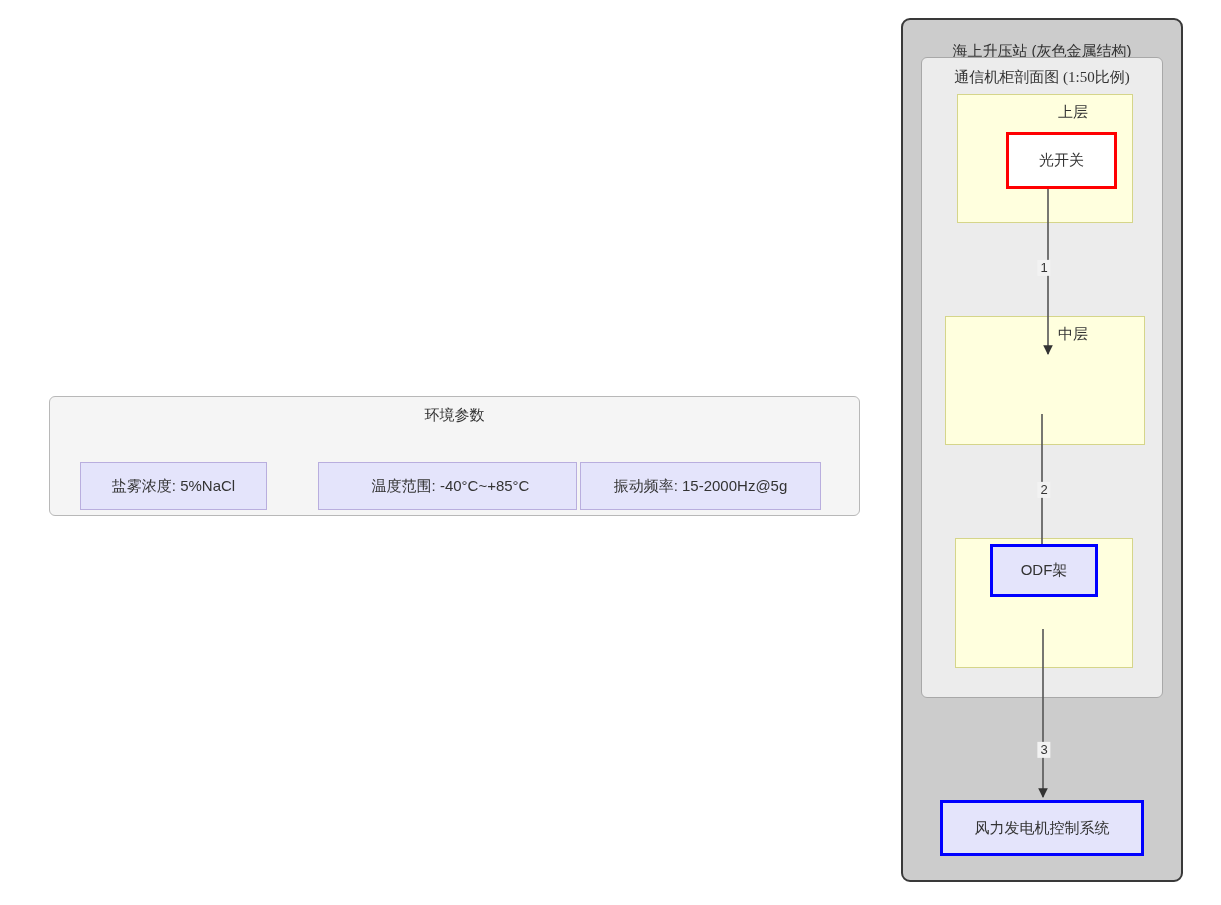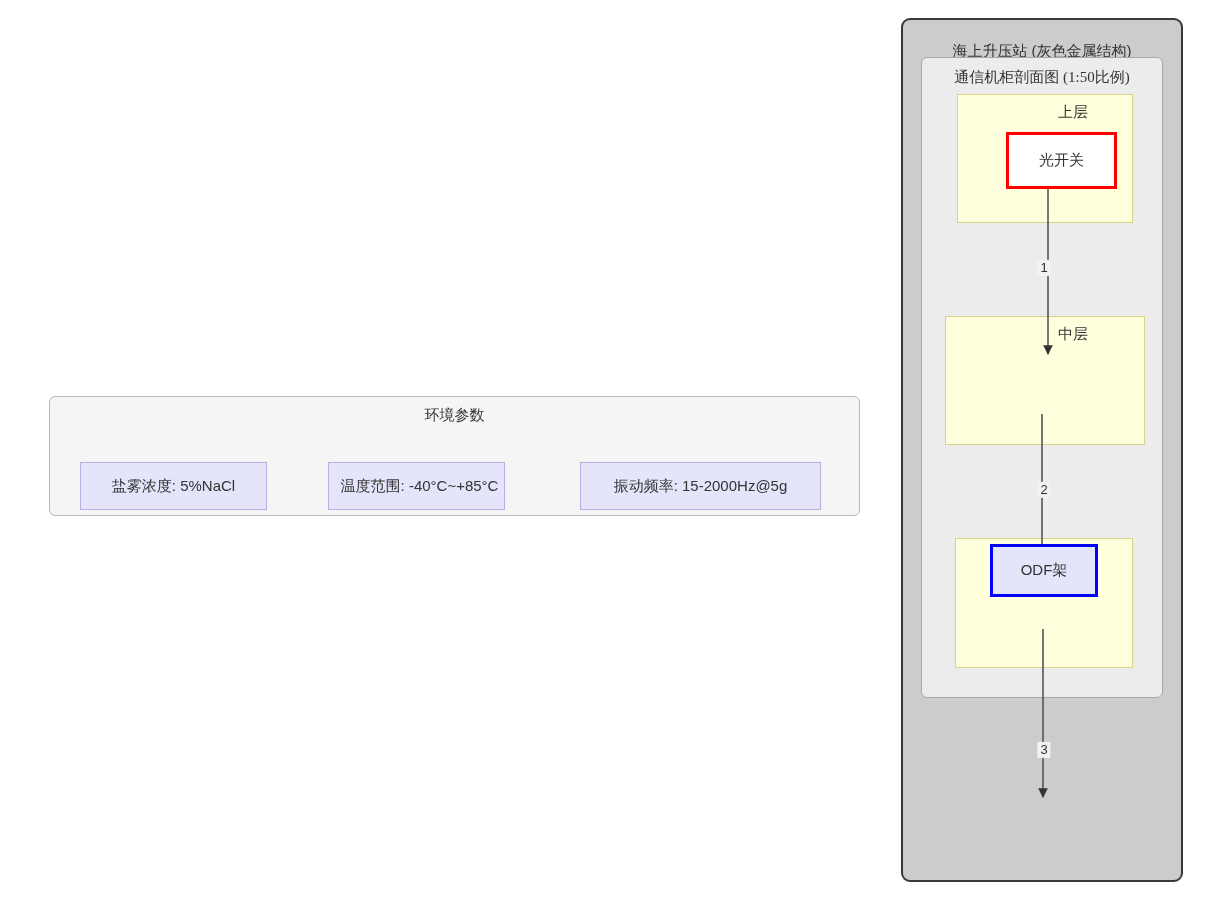--- a/index.html
+++ b/index.html
@@ -161,21 +161,21 @@
     justify-content: center;
     background: #e4e4fb;
     border: 1px solid #b9aede;
     box-sizing: border-box;
     font-size: 15px;
     color: #333333;
     white-space: nowrap;
     margin-top: 29px;
   }
   .env-item-0 { left: 80px;  width: 187px; }
-  .env-item-1 { left: 328px; width: 177px; padding-left: 6px; }
+  .env-item-1 { left: 318px; width: 259px; padding-left: 6px; }
   .env-item-2 { left: 580px; width: 241px; }
 </style>
 </head>
 <body>
 
 <div class="canvas">
 
   <div class="station">
     <div class="station-title">海上升压站 (灰色金属结构)</div>
   </div>
@@ -209,20 +209,21 @@
 
   <div class="edge-label" style="left:1044px; top:268px;">1</div>
   <div class="edge-label" style="left:1044px; top:490px;">2</div>
   <div class="edge-label" style="left:1044px; top:750px;">3</div>
 
   <div class="node node-red node-optical">光开关</div>
 
 
   <div class="node node-blue node-odf">ODF架</div>
 
+  <div class="node node-blue node-wind">风力发电机控制系统</div>
 
   <div class="env-panel">
     <div class="env-title">环境参数</div>
   </div>
 
   <div class="env-item env-item-0">盐雾浓度: 5%NaCl</div>
   <div class="env-item env-item-1">温度范围: -40°C~+85°C</div>
   <div class="env-item env-item-2">振动频率: 15-2000Hz@5g</div>
 
 </div>

